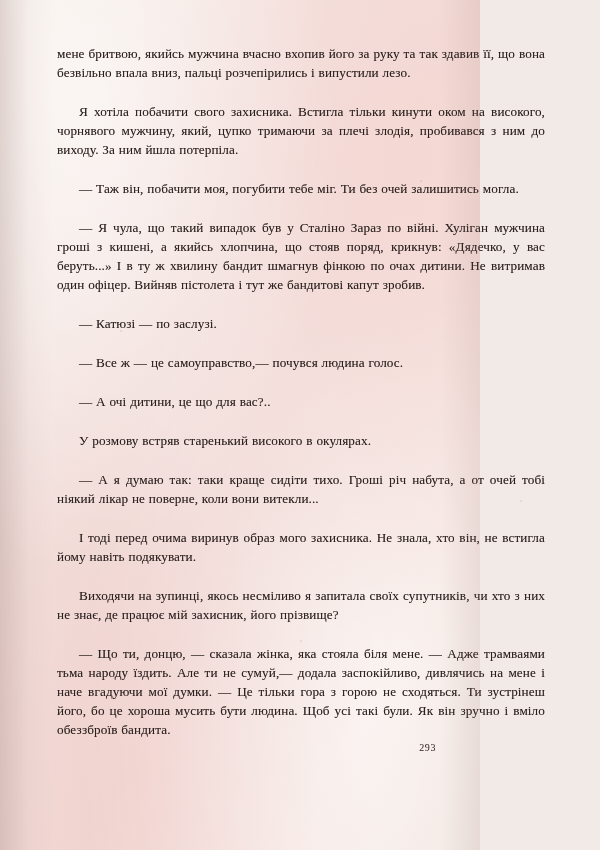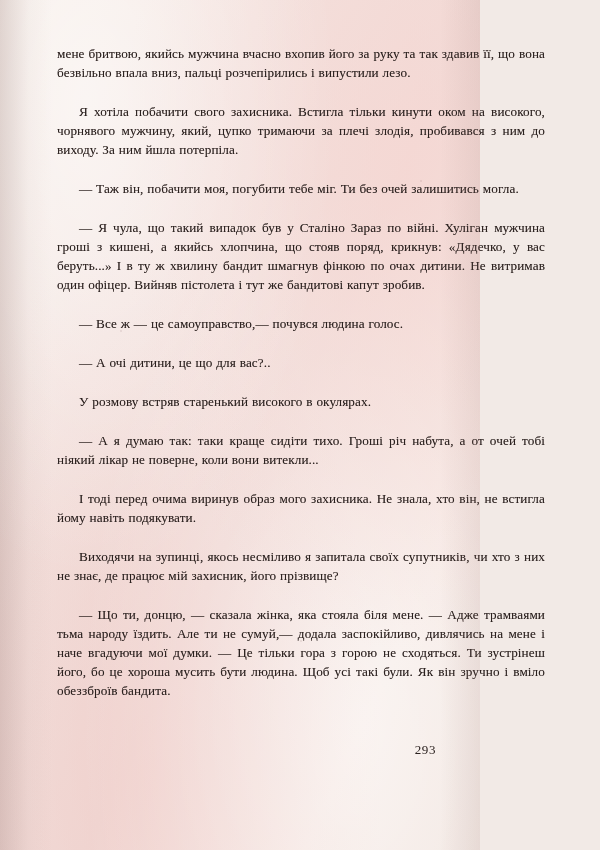--- a/index.html
+++ b/index.html
@@ -66,21 +66,21 @@
   }
   p.indent {
     text-indent: 22px;
     margin-top: 20px;
   }
 
   #folio {
     position: absolute;
     right: 44px;
     top: 742px;
-    font-size: 13px;
+    font-size: 10px;
     color: #2a211f;
     letter-spacing: 0.6px;
     font-family: "Liberation Serif", serif;
   }
 
   
   .speck {
     position: absolute;
     background: rgba(130,95,92,0.16);
     border-radius: 50%;
@@ -95,20 +95,21 @@
   <span class="speck" style="left:120px; top:330px; width:2px; height:2px;"></span>
   <span class="speck" style="left:420px; top:180px; width:2px; height:2px;"></span>
   <span class="speck" style="left:300px; top:640px; width:2px; height:2px;"></span>
   <span class="speck" style="left:520px; top:500px; width:2px; height:2px;"></span>
 
   <div id="text-column">
     <p class="para">мене бритвою, якийсь мужчина вчасно вхопив його за руку та так здавив її, що вона безвільно впала вниз, пальці розчепірились і випустили лезо.</p>
     <p class="para indent">Я хотіла побачити свого захисника. Встигла тільки кинути оком на високого, чорнявого мужчину, який, цупко тримаючи за плечі злодія, пробивався з ним до виходу. За ним йшла потерпіла.</p>
     <p class="para indent">— Таж він, побачити моя, погубити тебе міг. Ти без очей залишитись могла.</p>
     <p class="para indent">— Я чула, що такий випадок був у Сталіно Зараз по війні. Хуліган мужчина гроші з кишені, а якийсь хлопчина, що стояв поряд, крикнув: «Дядечко, у вас беруть...» І в ту ж хвилину бандит шмагнув фінкою по очах дитини. Не витримав один офіцер. Вийняв пістолета і тут же бандитові капут зробив.</p>
+    <p class="para indent">— Катюзі — по заслузі.</p>
     <p class="para indent">— Все ж — це самоуправство,— почувся людина голос.</p>
     <p class="para indent">— А очі дитини, це що для вас?..</p>
     <p class="para indent">У розмову встряв старенький високого в окулярах.</p>
     <p class="para indent">— А я думаю так: таки краще сидіти тихо. Гроші річ набута, а от очей тобі ніякий лікар не поверне, коли вони витекли...</p>
     <p class="para indent">І тоді перед очима виринув образ мого захисника. Не знала, хто він, не встигла йому навіть подякувати.</p>
     <p class="para indent">Виходячи на зупинці, якось несміливо я запитала своїх супутників, чи хто з них не знає, де працює мій захисник, його прізвище?</p>
     <p class="para indent">— Що ти, донцю, — сказала жінка, яка стояла біля мене. — Адже трамваями тьма народу їздить. Але ти не сумуй,— додала заспокійливо, дивлячись на мене і наче вгадуючи мої думки. — Це тільки гора з горою не сходяться. Ти зустрінеш його, бо це хороша мусить бути людина. Щоб усі такі були. Як він зручно і вміло обеззброїв бандита.</p>
   </div>
 
   <div id="folio">293</div>

